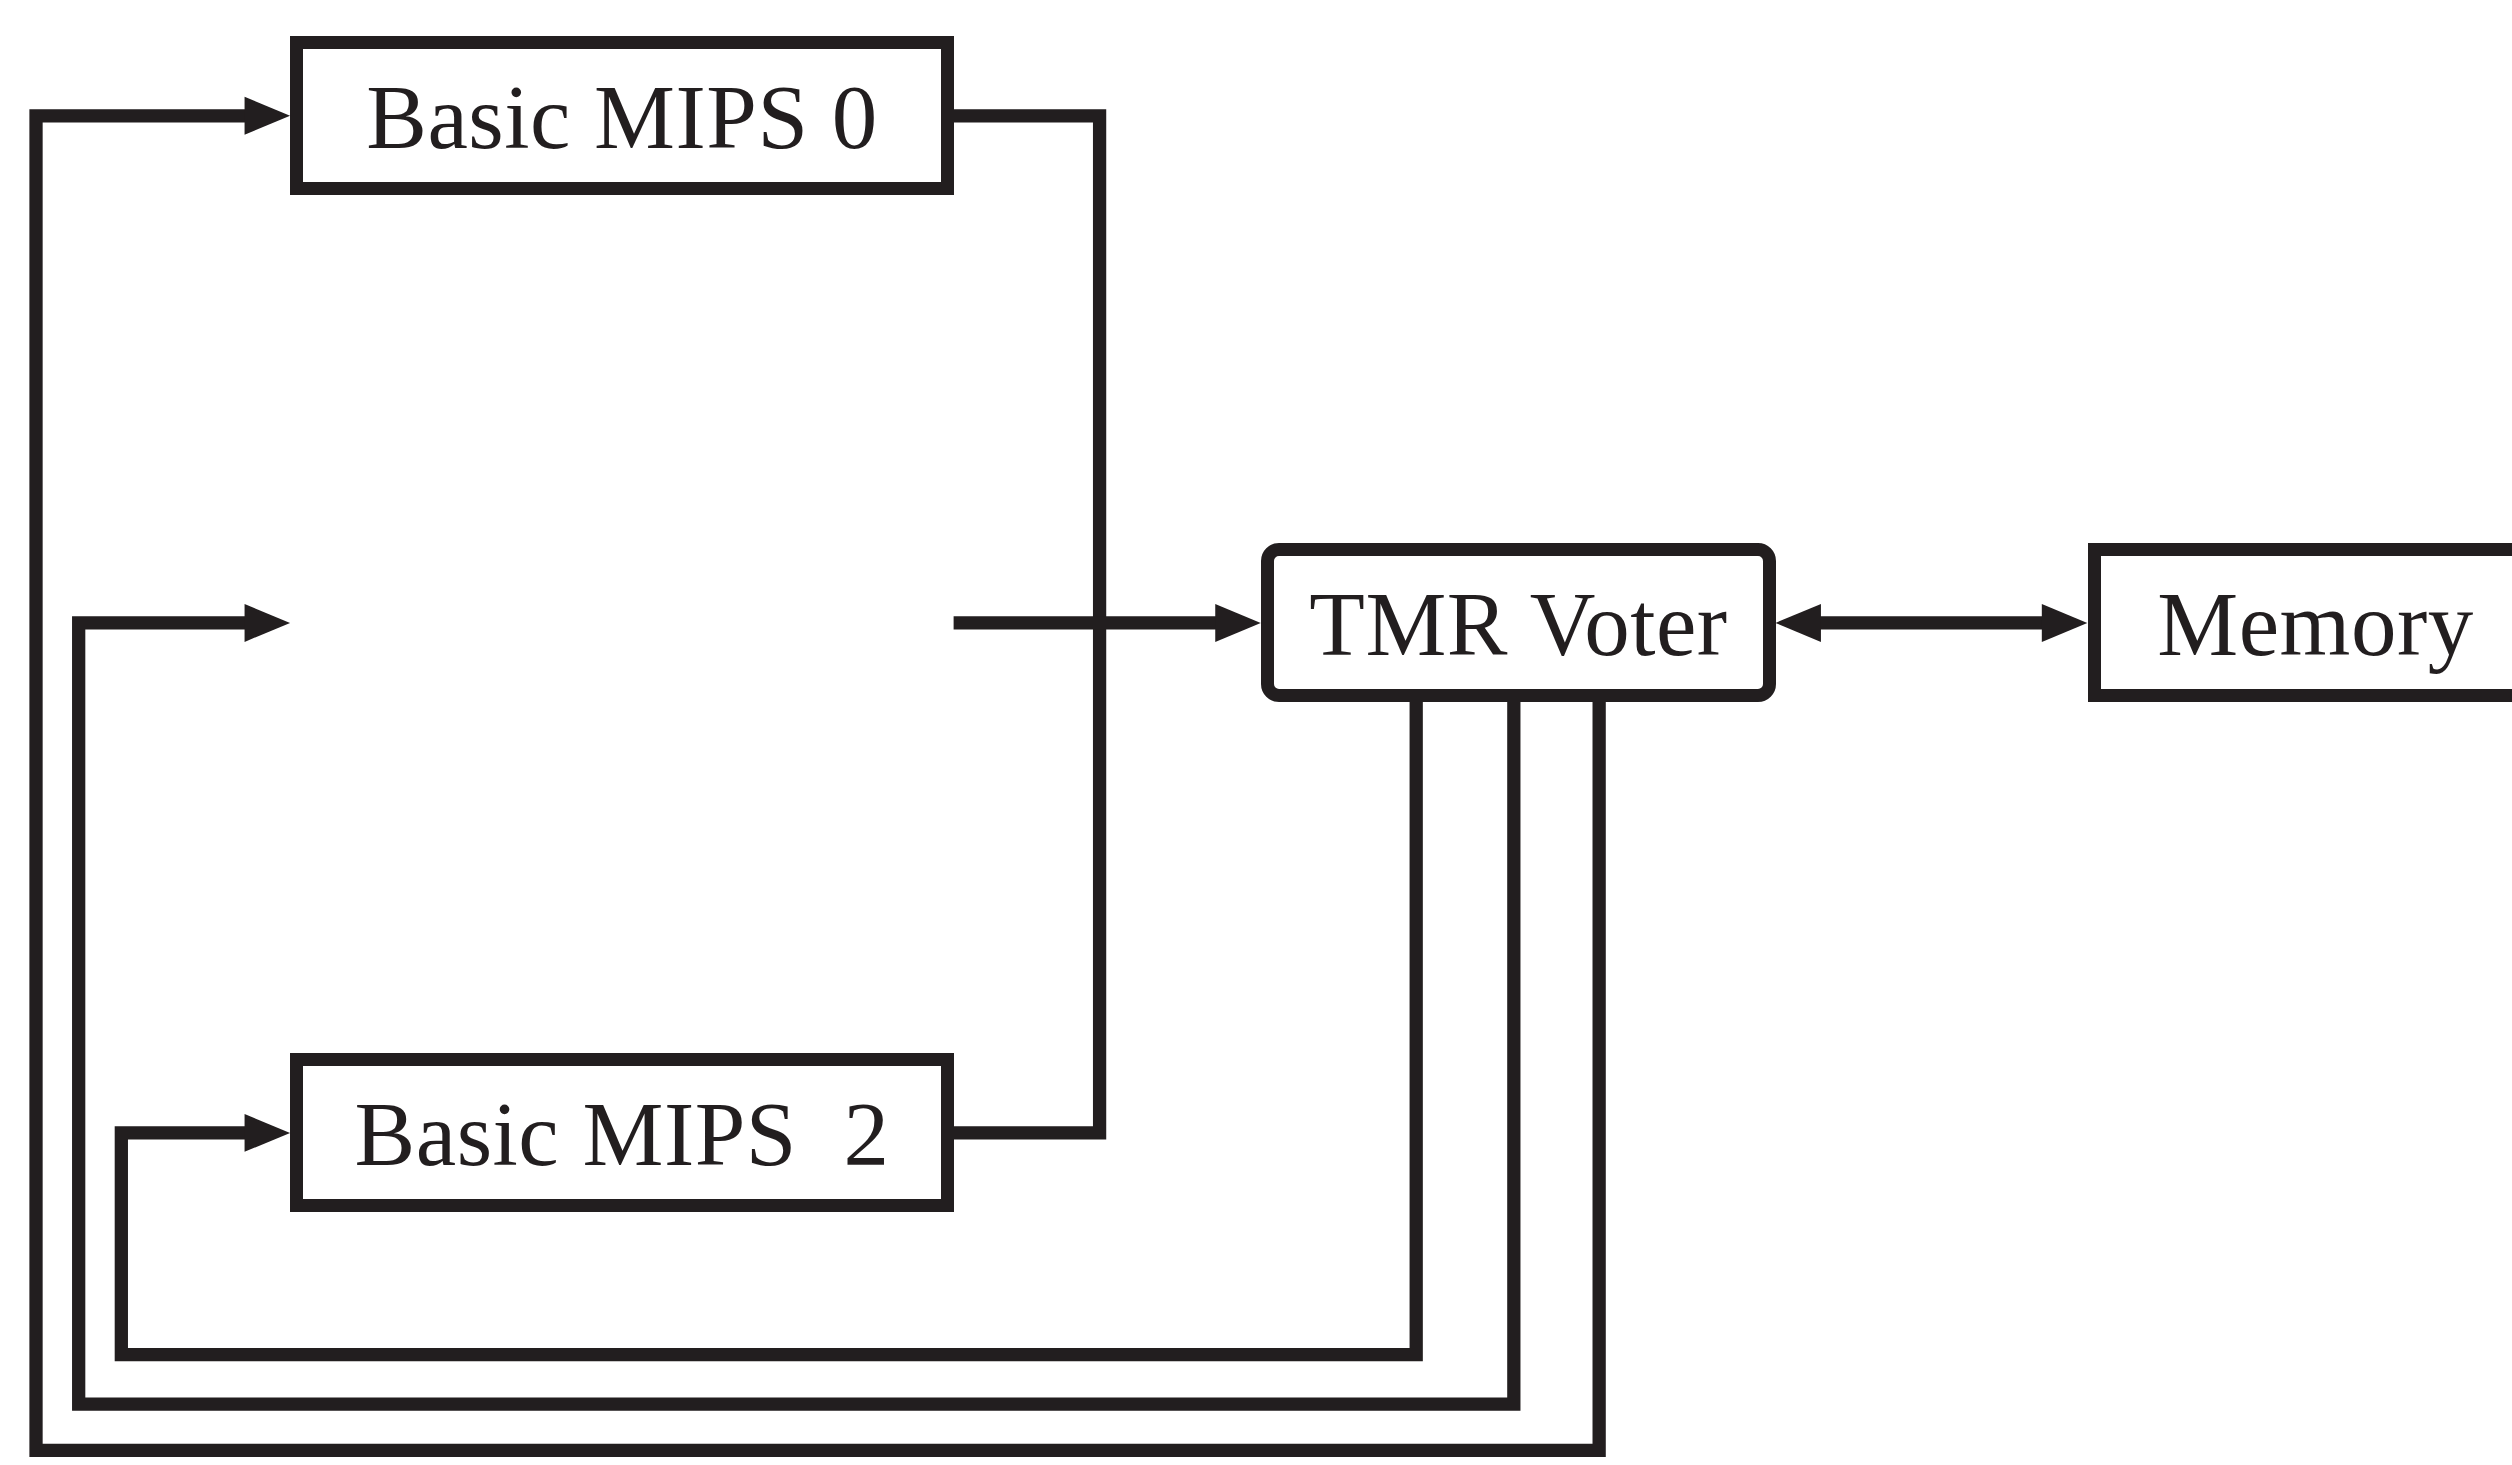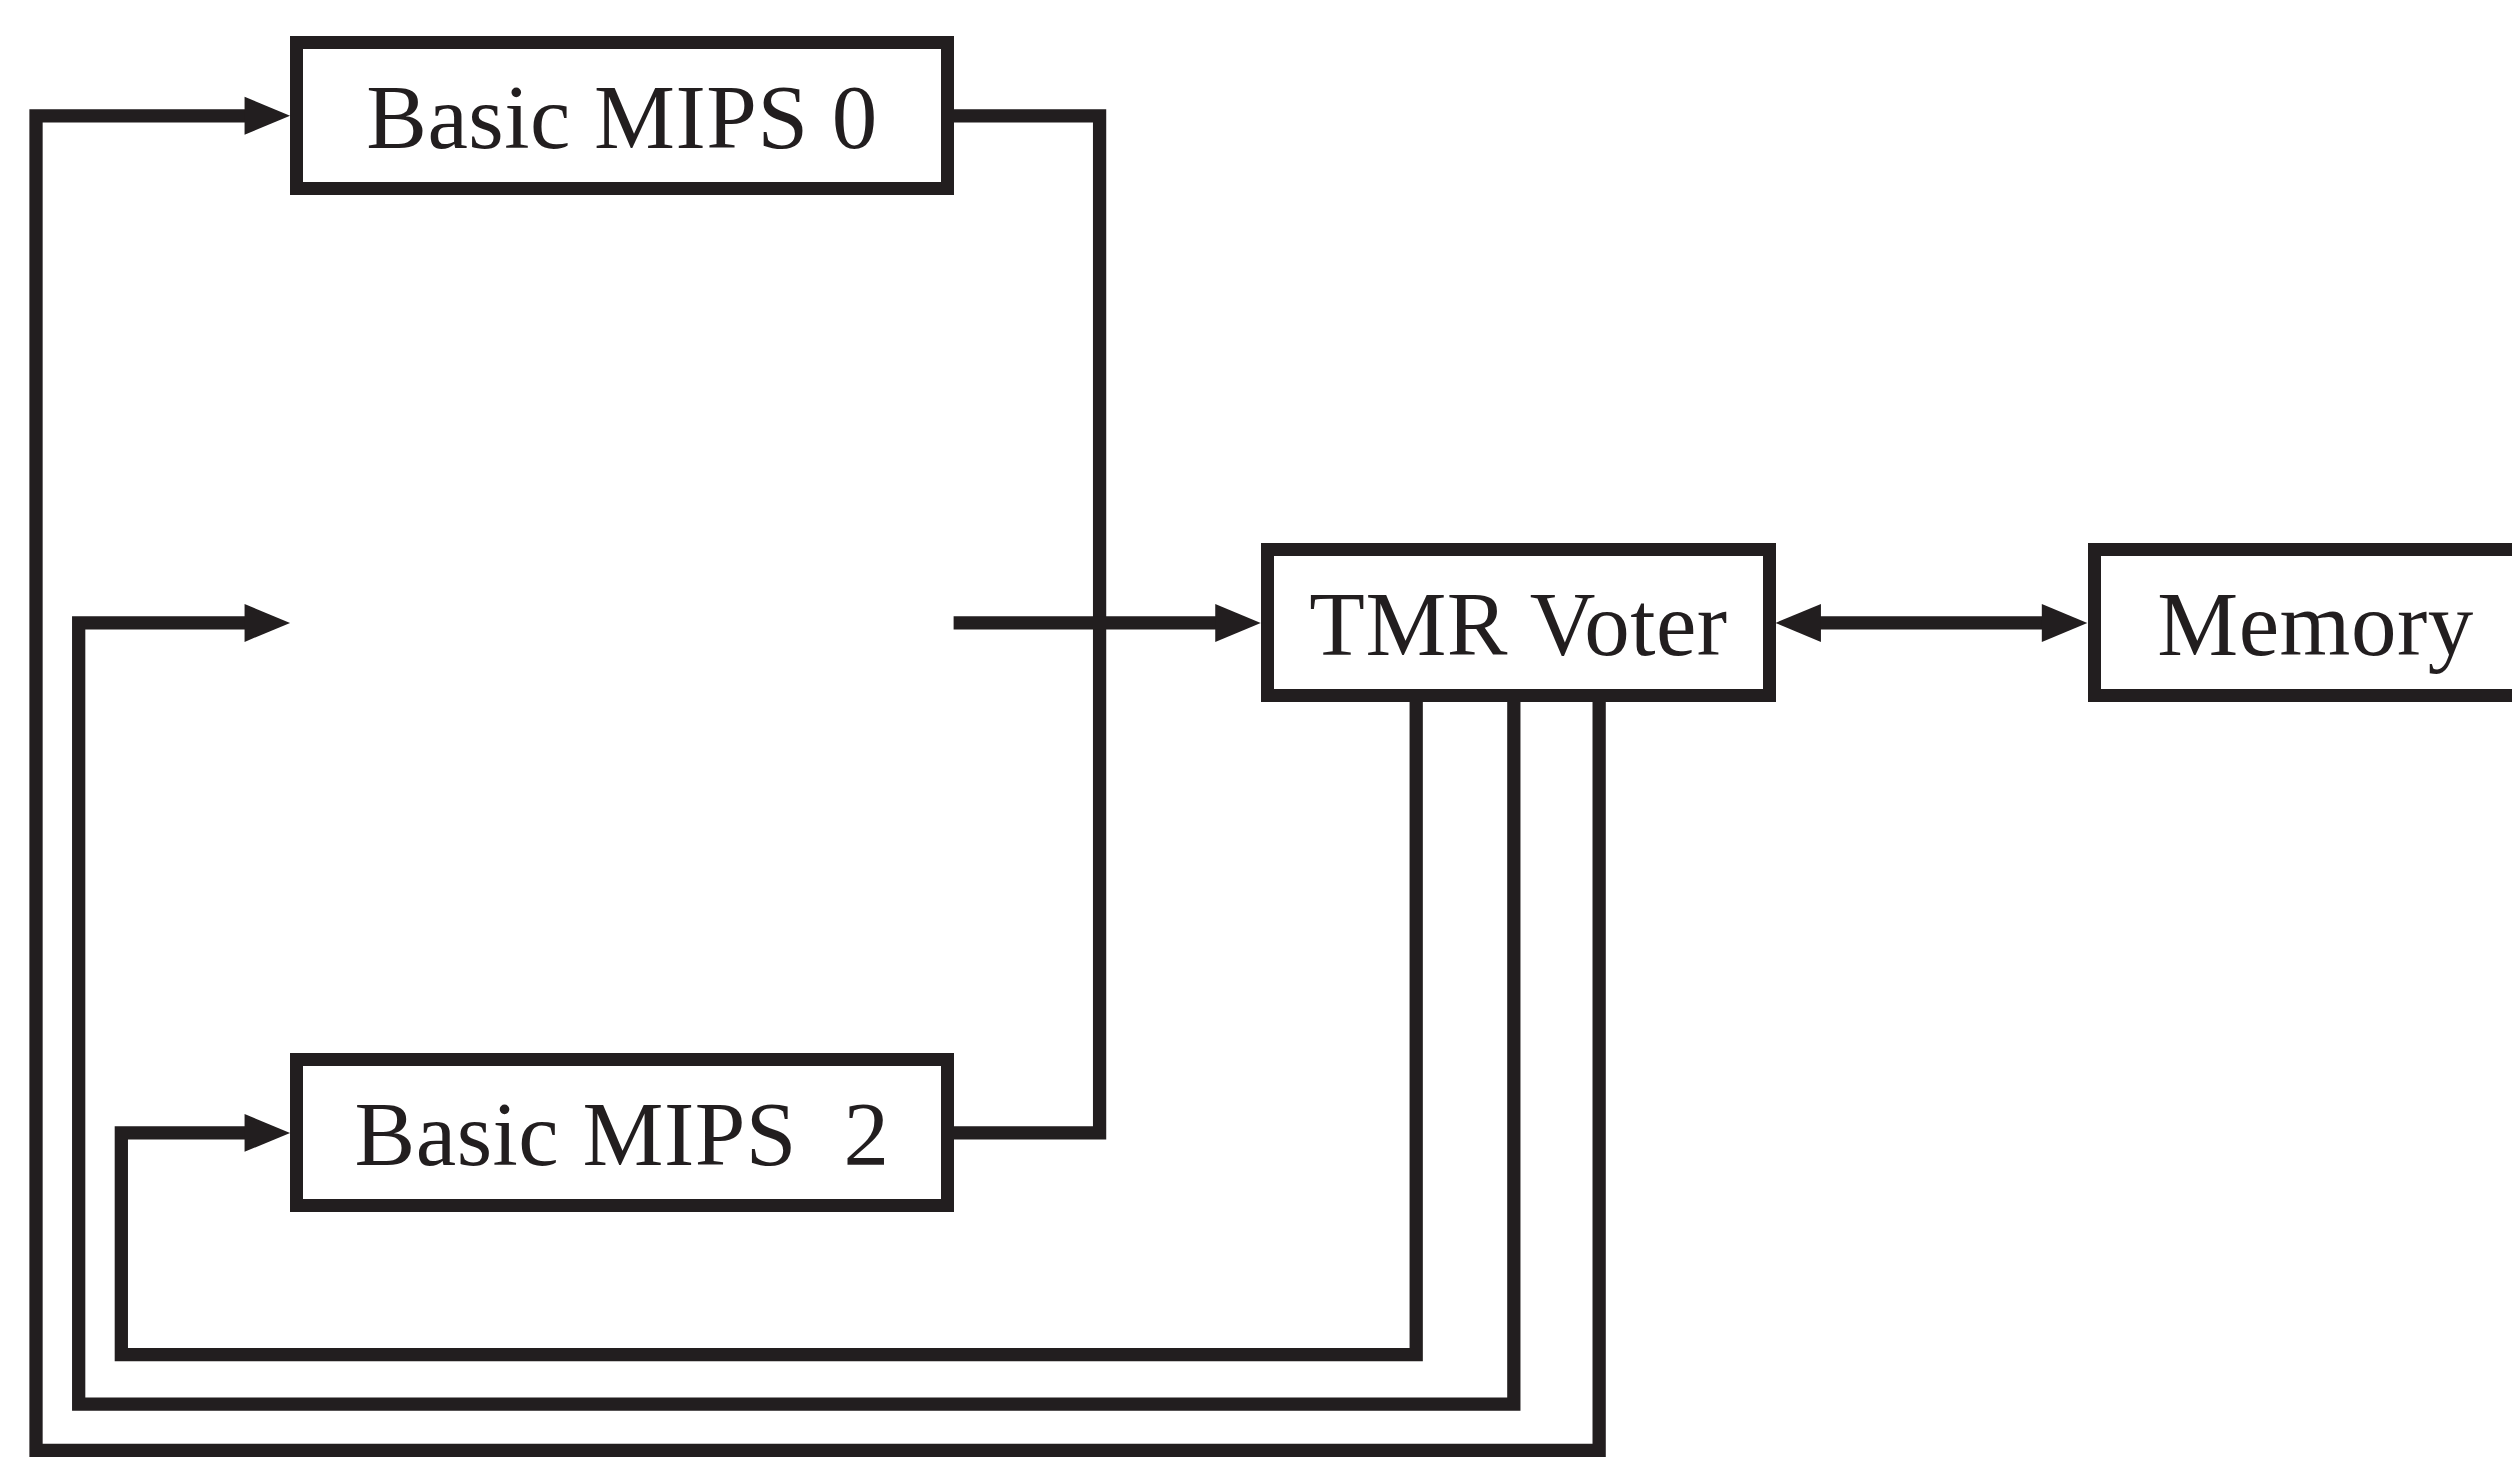--- a/index.html
+++ b/index.html
@@ -85,21 +85,21 @@
 
   <div class="node" style="left:290px; top:20px; width:664px; height:159px;">
     <span class="node-label">Basic MIPS 0</span>
   </div>
 
 
   <div class="node" style="left:290px; top:1037px; width:664px; height:159px;">
     <span class="node-label">Basic MIPS  2</span>
   </div>
 
-  <div class="node" style="left:1261px; top:527px; width:515px; height:159px;">
+  <div class="node" style="left:1261px; top:527px; width:515px; height:159px;border-radius:18px;">
     <span class="node-label">TMR Voter</span>
   </div>
 
   <div class="node" style="left:2088px; top:527px; width:455px; height:159px;justify-content:center;">
     <span class="node-label">Memory</span>
   </div>
 
 </div>
 
 

